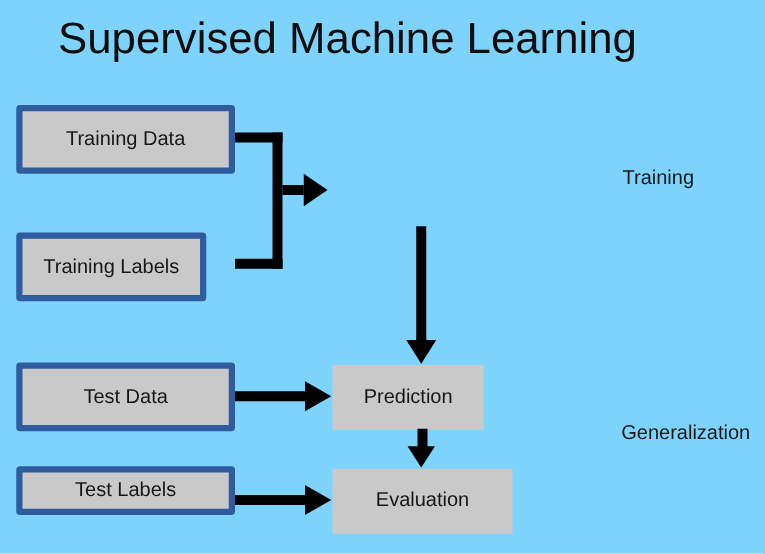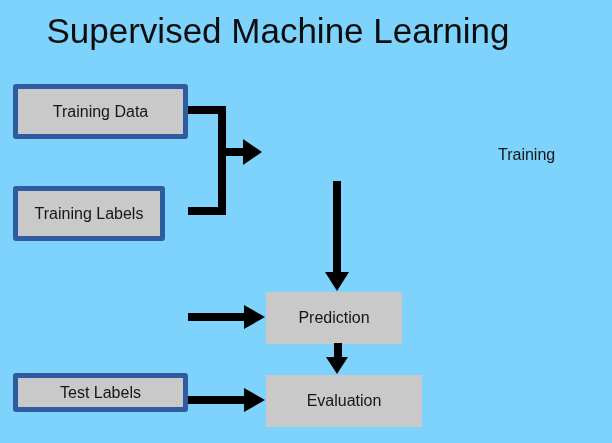--- a/index.html
+++ b/index.html
@@ -38,23 +38,23 @@
     border: 5px solid #2e5c9e;
     border-radius: 3px;
   }
   .node-model   { background: #dcdcdc; }
   .node-process { background: #c9c9c9; }
 
   #nd-training-data   { left: 13px;  top: 84px;  width: 175px; height: 55px; }
   #nd-training-labels { left: 13px;  top: 186px; width: 152px; height: 55px; }
   #nd-model           { left: 259px; top: 124px; width: 156px; height: 57px; }
   #nd-test-data       { left: 13px;  top: 290px; width: 175px; height: 55px; }
-  #nd-prediction      { left: 266px; top: 292px; width: 136px; height: 52px; }
+  #nd-prediction      { left: 266px; top: 292px; width: 121px; height: 52px; }
   #nd-test-labels     { left: 13px;  top: 373px; width: 175px; height: 39px; }
-  #nd-evaluation      { left: 266px; top: 375px; width: 156px; height: 52px; }
+  #nd-evaluation      { left: 266px; top: 375px; width: 144px; height: 52px; }
 
   .line { position: absolute; background: #000000; }
   .head { position: absolute; width: 0; height: 0; }
 
   
   #ln-td-out   { left: 188px; top: 106px; width: 38px; height: 8px; }
   #ln-junction { left: 218px; top: 106px; width: 8px;  height: 109px; }
   #ln-tl-out   { left: 188px; top: 207px; width: 38px; height: 8px; }
 
   
@@ -90,41 +90,43 @@
   #hd-testlabels { left: 244px; top: 388px;
                    border-top: 12px solid transparent;
                    border-bottom: 12px solid transparent;
                    border-left: 21px solid #000000; }
 
   .phase-label {
     position: absolute;
     font-size: 16px;
     color: #161616;
     white-space: nowrap;
-    margin-top: 12px;
   }
   #lbl-training       { left: 498px; top: 134px; }
   #lbl-generalization { left: 497px; top: 338px; }
 </style>
 </head>
 <body>
 
 <div class="stage">
 
   <h1 class="title">Supervised Machine Learning</h1>
 
   <div class="node node-input" id="nd-training-data">
     <span>Training Data</span>
   </div>
 
   <div class="node node-input" id="nd-training-labels">
     <span>Training Labels</span>
   </div>
 
 
+  <div class="node node-input" id="nd-test-data">
+    <span>Test Data</span>
+  </div>
 
   <div class="node node-process" id="nd-prediction">
     <span>Prediction</span>
   </div>
 
   <div class="node node-input" id="nd-test-labels">
     <span>Test Labels</span>
   </div>
 
   <div class="node node-process" id="nd-evaluation">
@@ -143,14 +145,15 @@
   <div class="line" id="ln-testdata"></div>
   <div class="head" id="hd-testdata"></div>
 
   <div class="line" id="ln-pred-down"></div>
   <div class="head" id="hd-pred-down"></div>
 
   <div class="line" id="ln-testlabels"></div>
   <div class="head" id="hd-testlabels"></div>
 
   <div class="phase-label" id="lbl-training">Training</div>
+  <div class="phase-label" id="lbl-generalization">Generalization</div>
 
 </div>
 
 </body></html>

